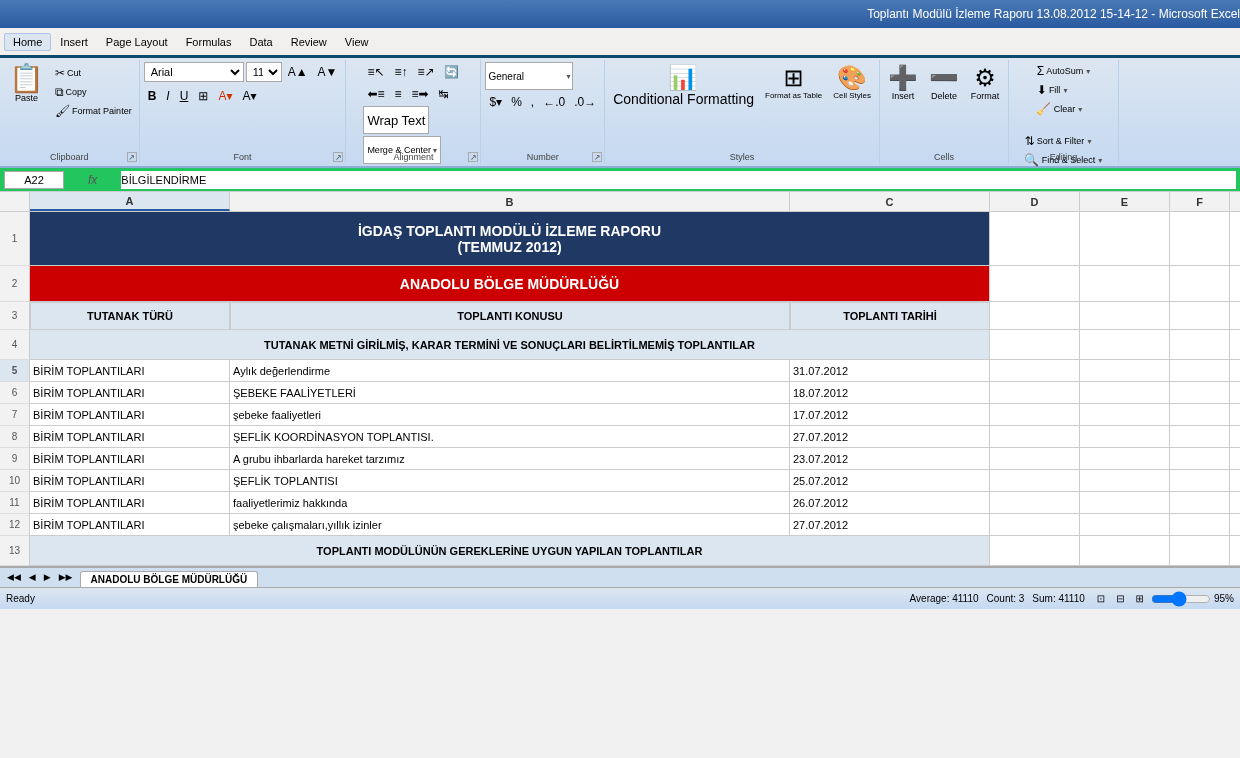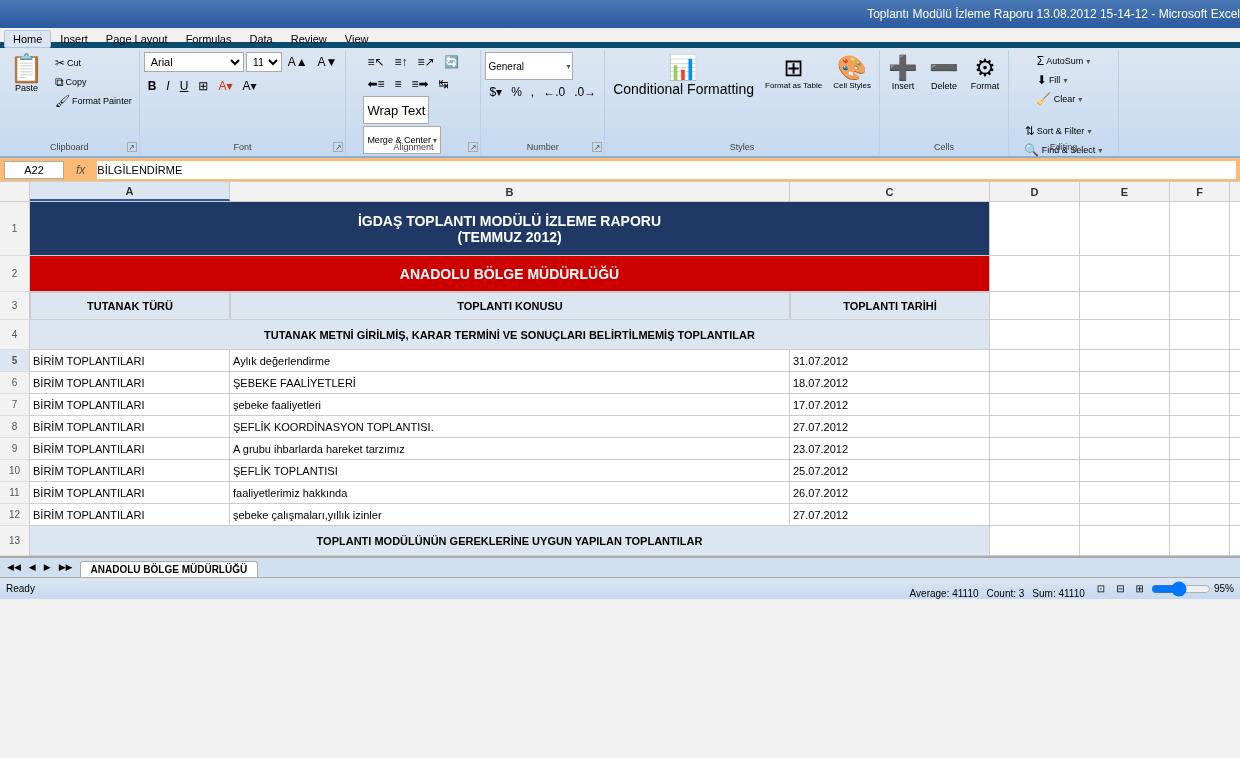--- a/index.html
+++ b/index.html
@@ -14,25 +14,25 @@
       font-size: 12px;
       height: 28px;
       display: flex;
       align-items: center;
       justify-content: flex-end;
     }
 
     
     .menu-bar {
       background: #f1f0ee;
-      border-bottom: 6px solid #0c4a6e;
-      display: flex;
-      align-items: flex-start;
+      border-bottom: 3px solid #0c4a6e;
+      display: flex;
+      align-items: center;
       padding: 2px 4px;
-      height: 20px;
+      height: 30px;
     }
     .menu-item {
       padding: 2px 8px;
       font-size: 11px;
       cursor: pointer;
       border-radius: 2px;
     }
     .menu-item.active {
       background: #dce6f1;
       border: 1px solid #adc5e7;
@@ -113,24 +113,24 @@
     .cells-group { min-width: 100px; }
 
     
     .editing-group { min-width: 100px; }
 
     
     .formula-bar {
       display: flex;
       align-items: center;
       height: 24px;
-      background: #fdba74;
+      background: #22c55e;
       border-bottom: 1px solid #ccc;
       padding: 0 4px;
-      gap: 8px;
+      gap: 20px;
     }
     .cell-ref-box {
       border: 1px solid #aaa;
       width: 60px;
       height: 18px;
       font-size: 11px;
       text-align: center;
       padding: 1px 2px;
     }
     .formula-fx {
@@ -263,21 +263,21 @@
       background: linear-gradient(to bottom, #dce6f1, #c5d9f1);
       border-top: 1px solid #aaa;
       display: flex;
       align-items: center;
       height: 22px;
       padding: 0 6px;
       justify-content: space-between;
       font-size: 10px;
     }
     .status-left { display: flex; align-items: center; gap: 6px; justify-content: flex-end; }
-    .status-right { display: flex; align-items: flex-end; gap: 8px; }
+    .status-right { display: flex; align-items: center; gap: 8px; }
 
     
     .sheet-tabs {
       display: flex;
       align-items: flex-end;
       background: #d0dff0;
       border-top: 1px solid #aaa;
       height: 20px;
       padding: 0 4px;
     }

